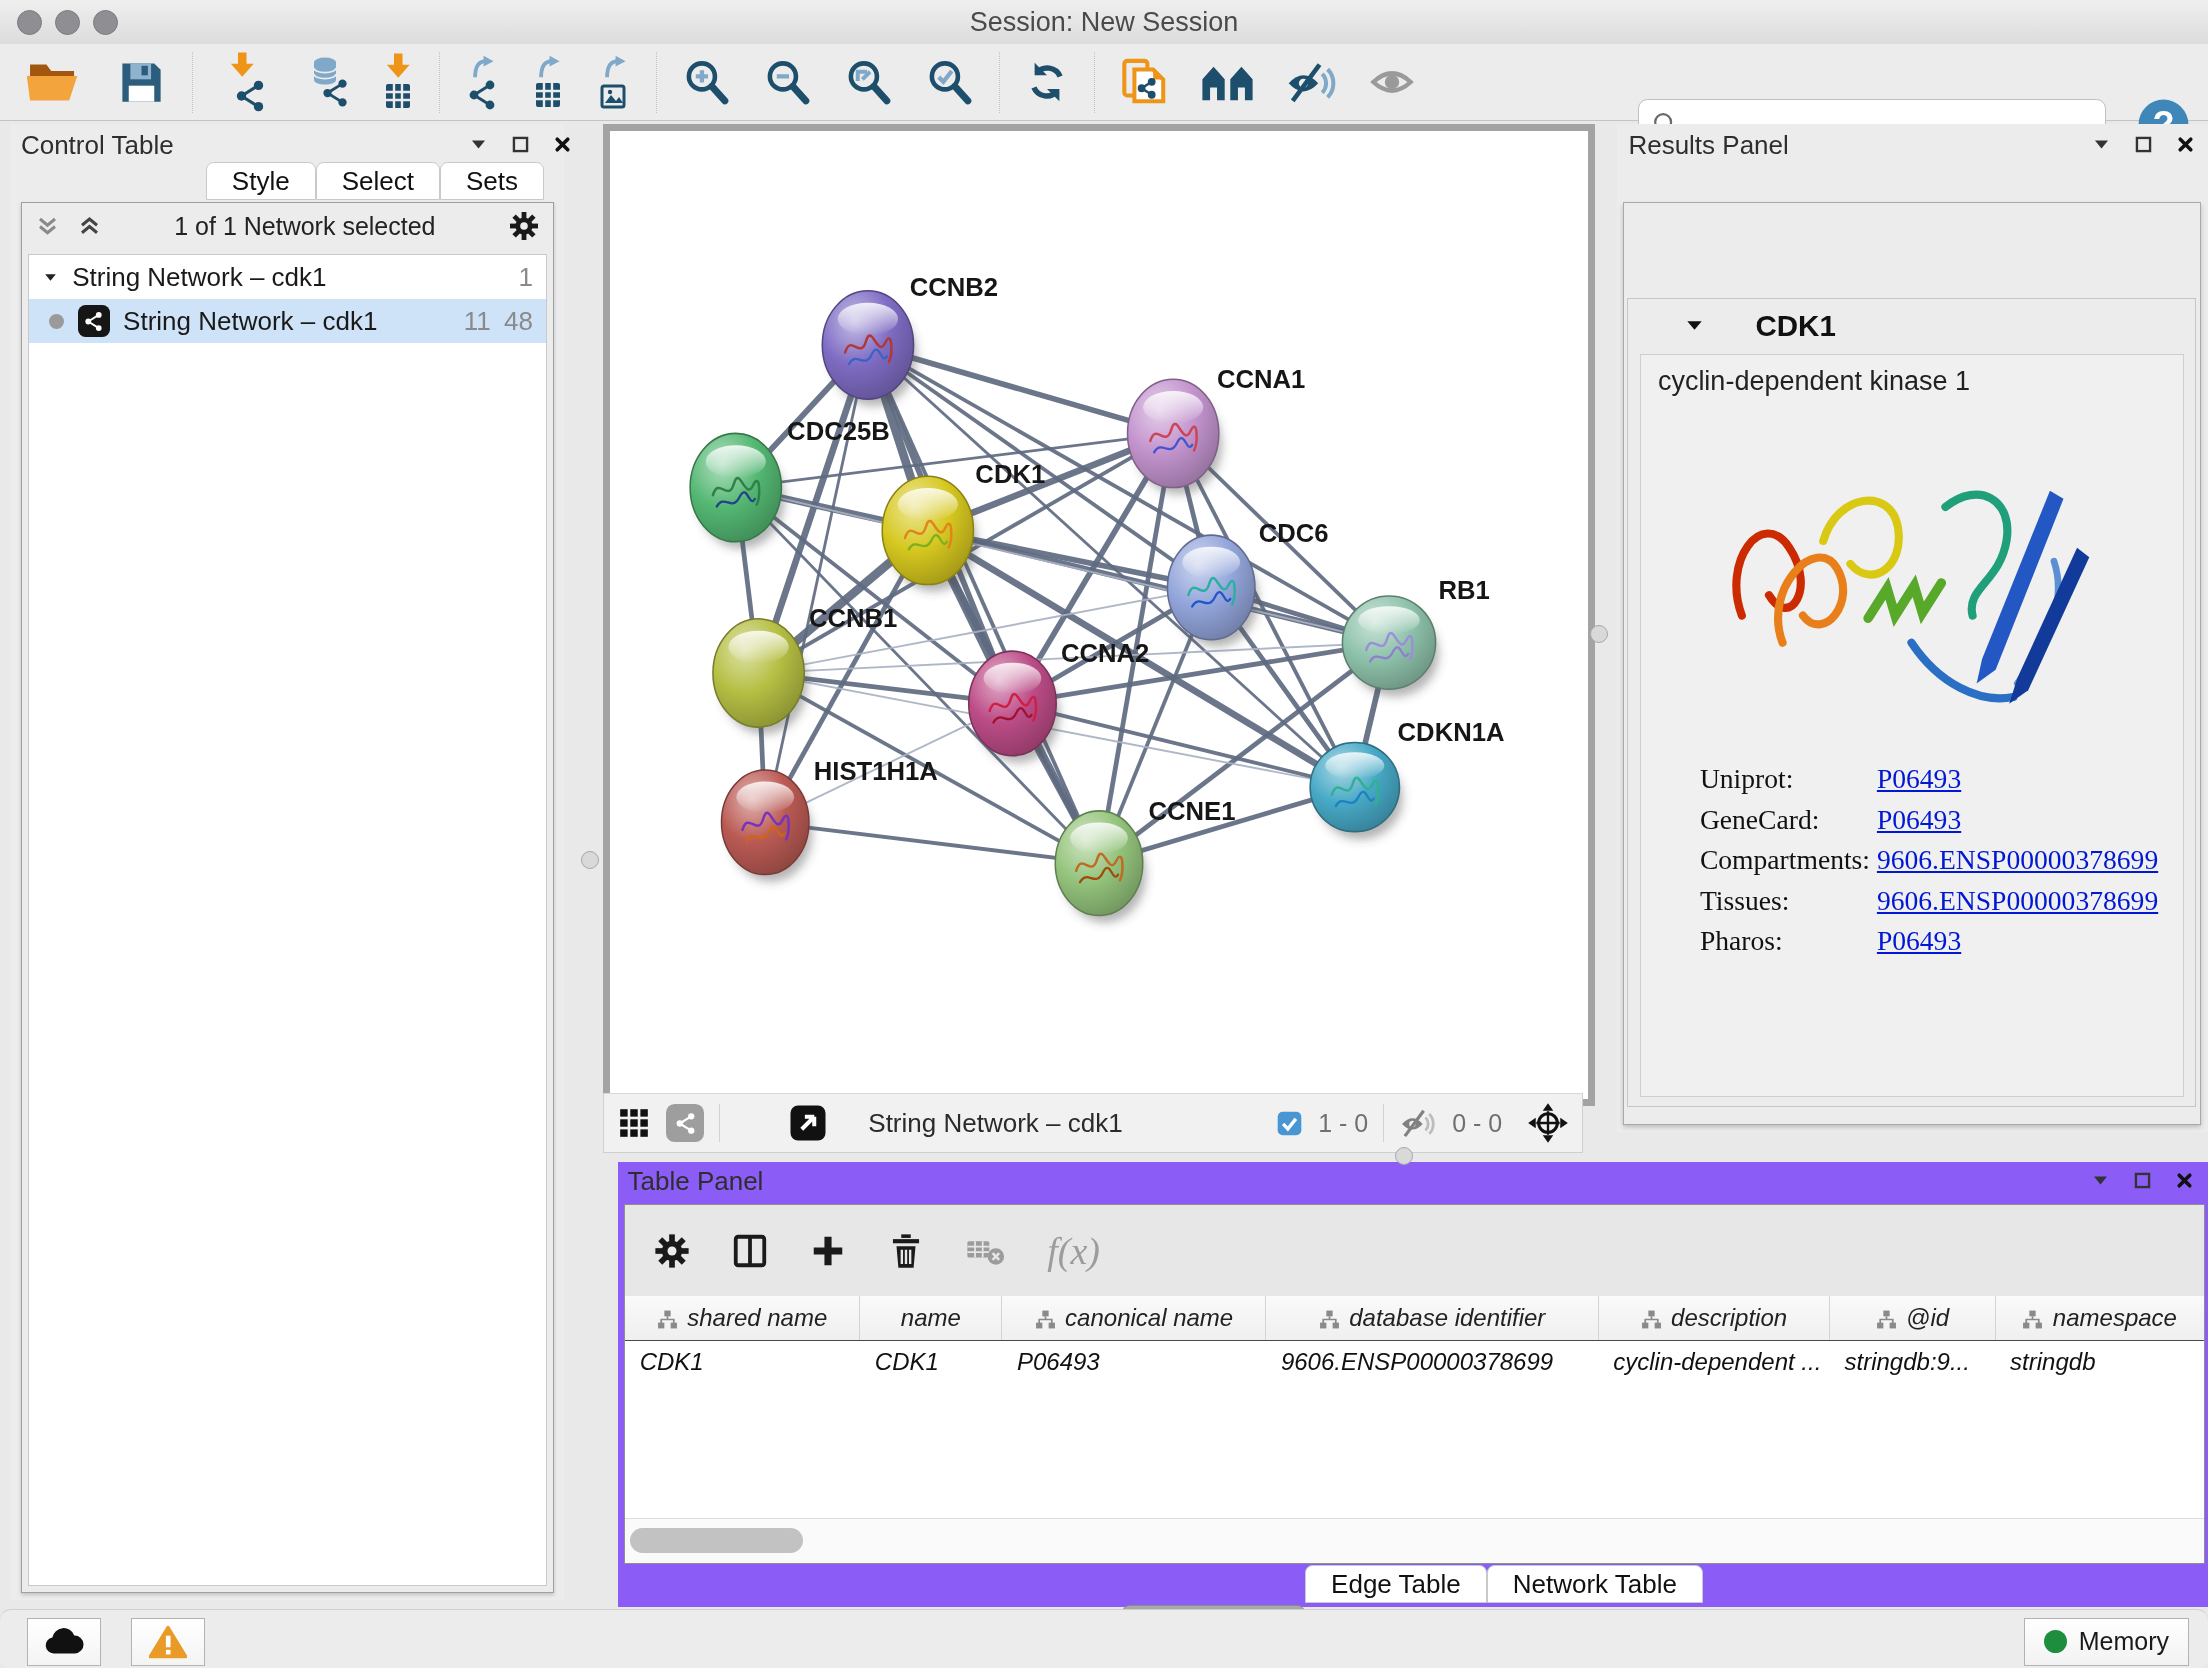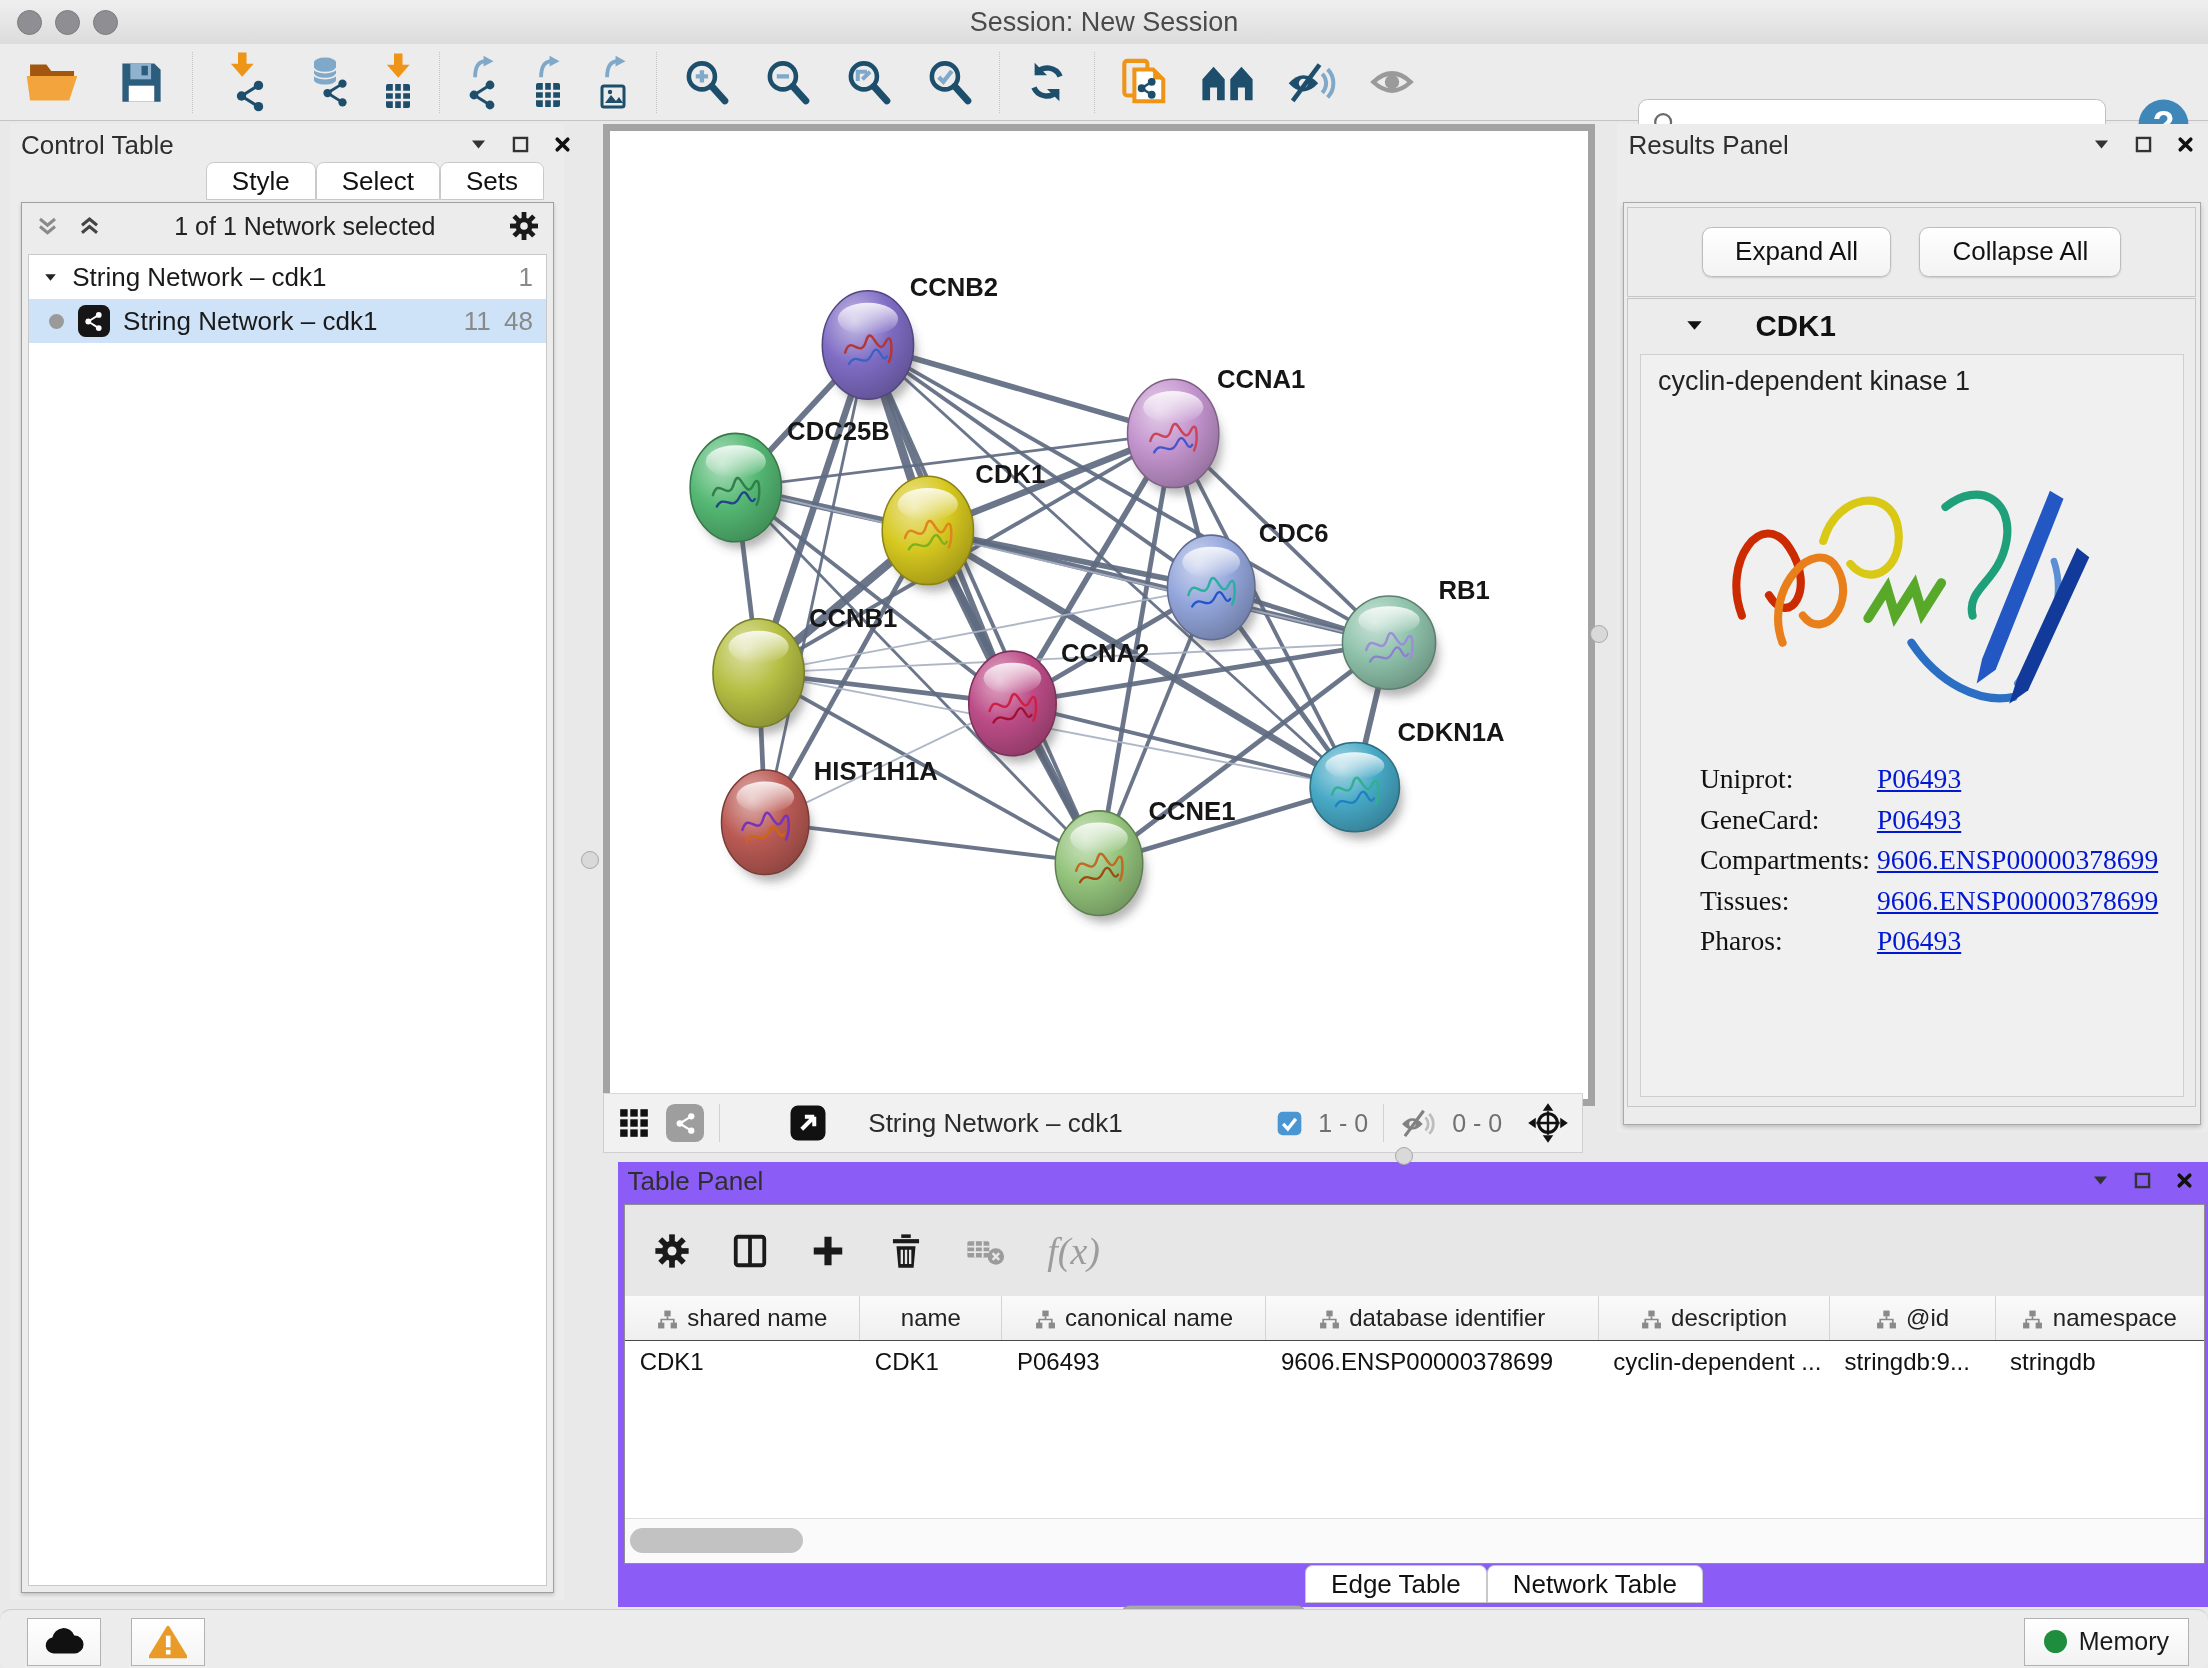--- a/index.html
+++ b/index.html
@@ -63,21 +63,21 @@
   .r-desc{font-size:27px;color:#222;padding:11.4px 0 0 17px;}
   .xl-head{font-family:"Liberation Serif",serif;font-weight:bold;font-size:29.5px;margin:15px 0 5.7px 36px;color:#000;}
   .xl-row{display:flex;font-family:"Liberation Serif",serif;font-size:27.6px;margin:8.6px 0 0 59px;}
   .xl-label{width:177px;color:#111;}
   .xl-row a{color:#0018d4;text-decoration:underline;}
   
   .tpanel{left:618px;top:1162px;width:1590px;height:445px;background:#8b5cf6;}
   .t-box{position:absolute;left:5.7px;top:42px;width:1579px;height:358px;border:1px solid #8f8f8f;background:#e7e7e7;}
   .t-toolbar{height:91px;display:flex;align-items:center;gap:40px;padding-left:28.5px;background:#e7e7e7;}
   .fx{font-family:"Liberation Serif",serif;font-style:italic;font-size:38px;color:#9c9c9c;}
-  .t-table{position:absolute;left:0;top:91px;right:0;bottom:44px;background:#fff;overflow:hidden;}
+  .t-table{position:absolute;left:0;top:91px;right:0;bottom:44px;background:#fff;overflow:hidden;font-style:italic;}
   table.grid{border-collapse:collapse;table-layout:fixed;}
   table.grid th{background:linear-gradient(#fafafa,#efefef);border-bottom:1.9px solid #4a4a4a;border-left:1px solid #d4d4d4;
     font-size:24px;font-weight:normal;color:#222;height:42px;white-space:nowrap;overflow:hidden;}
   table.grid th:first-child{border-left:none;}
   table.grid td{font-size:24px;color:#111;height:40px;padding-left:15px;white-space:nowrap;overflow:hidden;}
   .t-scroll{position:absolute;left:0;bottom:0;right:0;height:44px;background:#fafafa;border-top:1px solid #dedede;}
   .t-thumb{position:absolute;left:5.7px;top:8.6px;width:173px;height:25px;border-radius:12.4px;background:#c2c2c2;}
   
   .bbar{left:0;top:1609px;width:2208px;height:59px;background:#ececec;border-top:1px solid #cfcfcf;border-radius:11px;}
   .bbtn{position:absolute;top:7.6px;height:48px;background:linear-gradient(#ffffff,#f4f4f4);border:1.9px solid #b2b2b2;
@@ -686,24 +686,20 @@
         <use href="#s-boxmax" width="22" height="22"></use>
       </svg>
     <svg class="icon" width="21" height="21" style="color:#111" viewBox="0 0 22 22">
         <use href="#s-closex" width="22" height="22"></use>
       </svg>
   </div>
   <div class="abs" style="left:230px;top:38px;display:flex">
     <div class="tab sel">String</div>
   </div>
   <div class="r-outer">
-    <div class="r-btnbox">
-      <button class="r-btn">Expand All</button>
-      <button class="r-btn">Collapse All</button>
-    </div>
     <div class="r-gene">
       <div class="r-genehead">
         <svg class="icon" width="23" height="23" style="color:#111" viewBox="0 0 24 24">
             <use href="#s-tri-down" width="24" height="24"></use>
           </svg>
         <span class="sym">CDK1</span>
       </div>
       <div class="r-genebody">
         <div class="r-desc">cyclin-dependent kinase 1</div>
 

